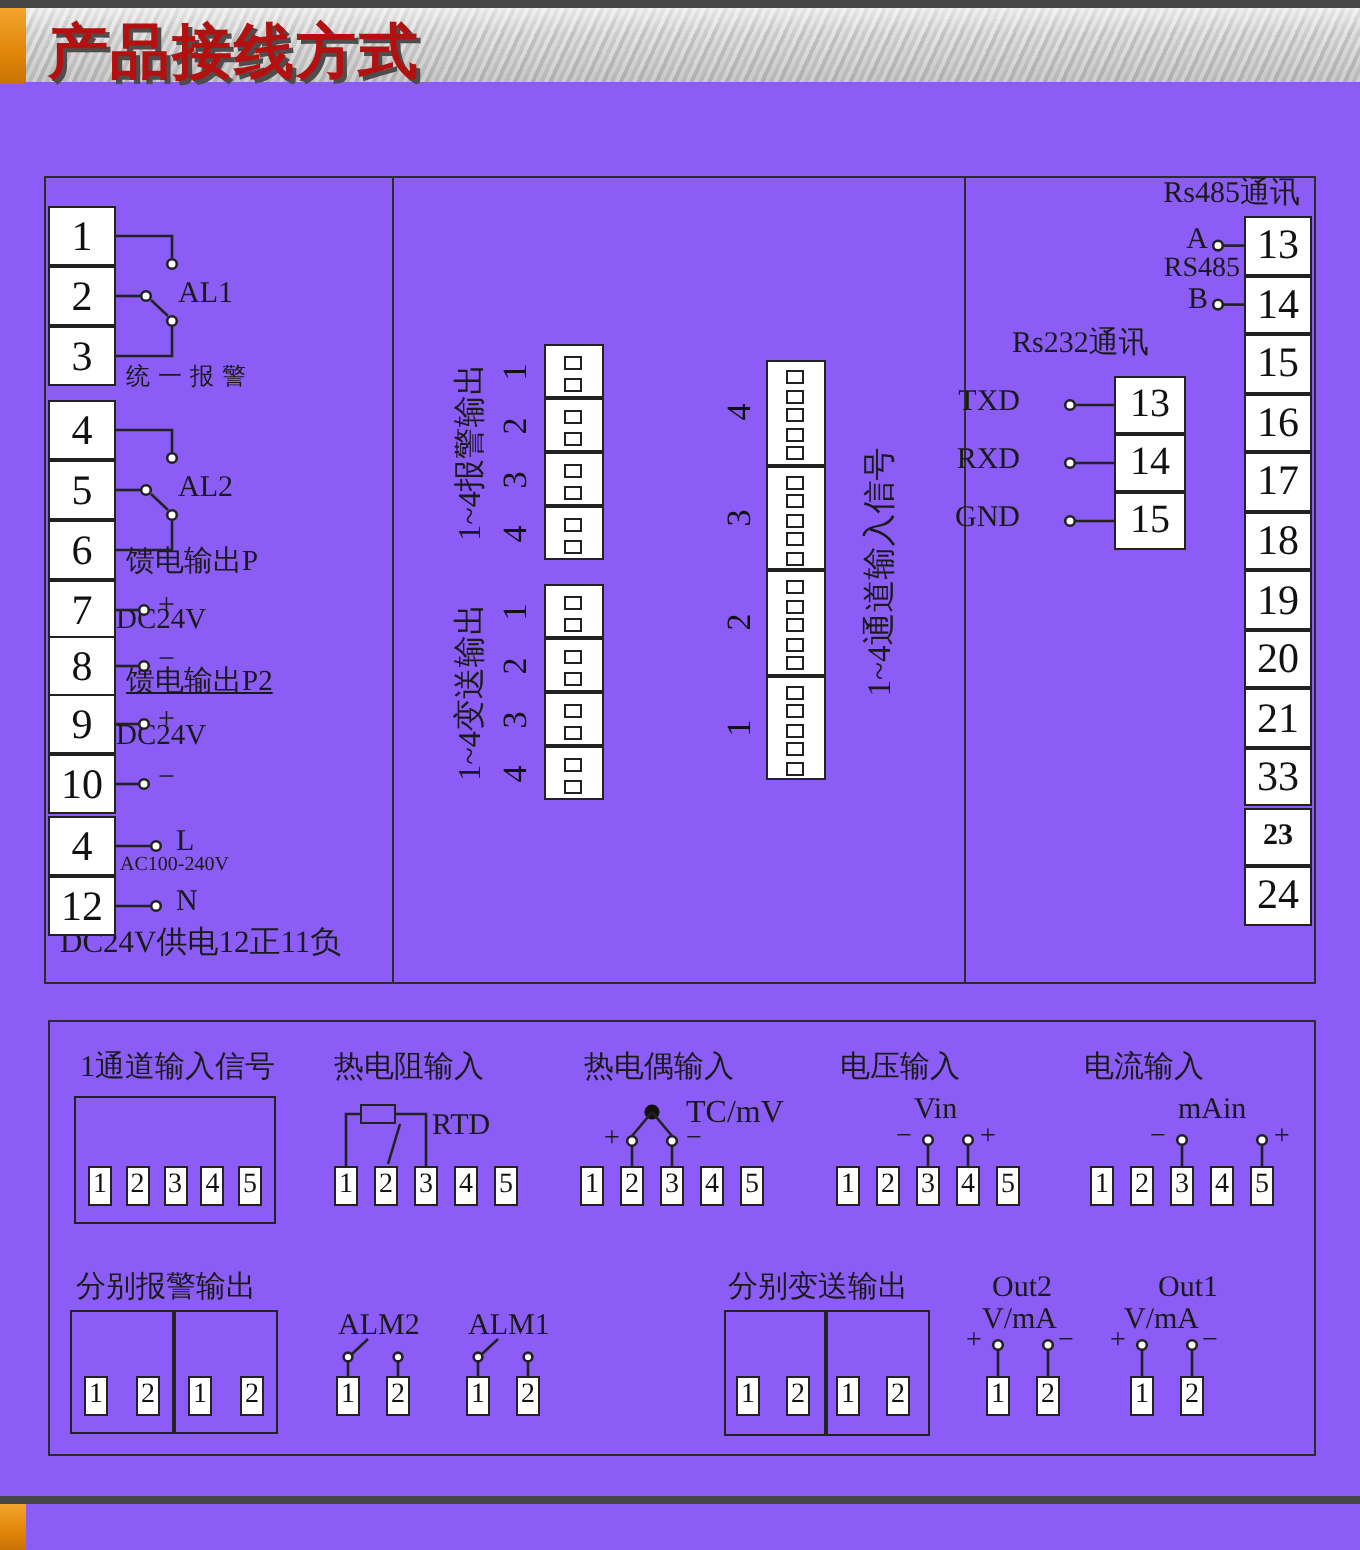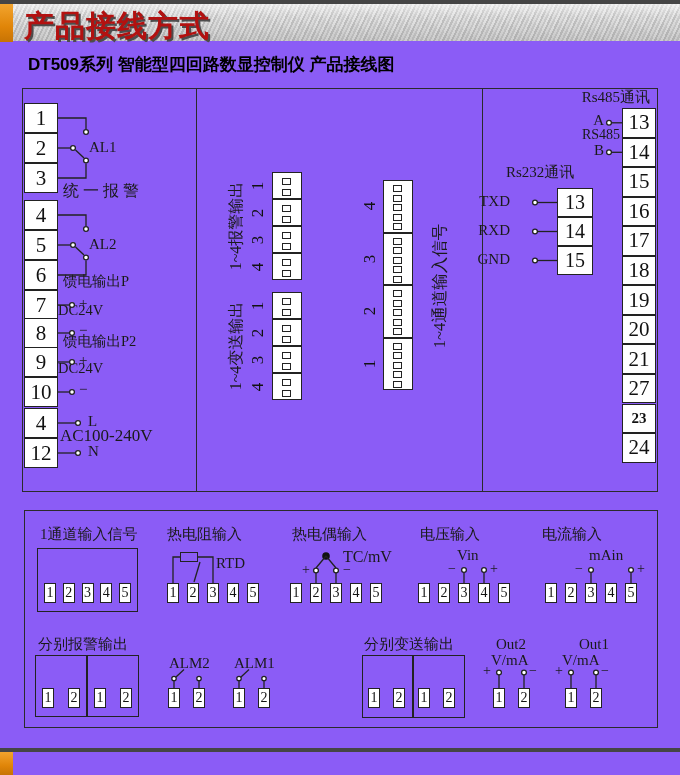--- a/index.html
+++ b/index.html
@@ -40,40 +40,40 @@
 <body>
 
 <div id="page">
 
   <div class="topstrip" style="top:0;"></div>
   <div class="banner" style="top:4px;">
     <span class="banner-title">产品接线方式</span>
   </div>
   <div class="accent" style="top:4px;"></div>
 
-  <div class="lbl sans" style="left:28px;top:56px;font-size:17px;font-weight:bold;color:#000;">DT509系列 智能型四回路数显控制仪 产品接线图</div>
 
   <div class="frame" style="left:22px;top:88px;width:636px;height:404px;"></div>
   <div class="vline" style="left:196px;top:88px;height:404px;"></div>
   <div class="vline" style="left:482px;top:88px;height:404px;"></div>
 
   <div class="lbl" style="left:89px;top:139px;">AL1</div>
-  <div class="lbl" style="left:63px;top:182px;font-size:16px;letter-spacing:4px;">统一报警</div>
+  <div class="lbl" style="left:63px;top:182px;font-size:12px;letter-spacing:4px;">统一报警</div>
   <div class="lbl" style="left:89px;top:236px;">AL2</div>
   <div class="lbl" style="left:63px;top:274px;font-size:14.5px;">馈电输出P</div>
   <div class="lbl" style="left:79px;top:295px;">+</div>
   <div class="lbl" style="left:58px;top:303px;font-size:14.5px;">DC24V</div>
   <div class="lbl" style="left:79px;top:322px;">−</div>
-  <div class="lbl" style="left:63px;top:334px;font-size:14.5px;">馈电输出P2</div>
+  <div class="lbl" style="left:63px;top:334px;font-size:14.5px;text-decoration:underline;">馈电输出P2</div>
   <div class="lbl" style="left:79px;top:352px;">+</div>
   <div class="lbl" style="left:58px;top:361px;font-size:14.5px;">DC24V</div>
   <div class="lbl" style="left:79px;top:381px;">−</div>
   <div class="lbl" style="left:88px;top:413px;">L</div>
-  <div class="lbl" style="left:60px;top:427px;font-size:17px;">AC100-240V</div>
+  <div class="lbl" style="left:60px;top:427px;font-size:10px;">AC100-240V</div>
   <div class="lbl" style="left:88px;top:443px;">N</div>
+  <div class="lbl" style="left:30px;top:463px;font-size:15.5px;">DC24V供电12正11负</div>
 
   <div class="vtext" style="left:166px;top:216px;width:140px;">1~4报警输出</div>
   <div class="vtext" style="left:166px;top:336px;width:140px;">1~4变送输出</div>
   <div class="vtext" style="left:360px;top:276px;width:160px;font-size:16.5px;">1~4通道输入信号</div>
 
   <div class="lbl right" style="left:542px;top:89px;width:108px;">Rs485通讯</div>
   <div class="lbl right" style="left:580px;top:112px;width:24px;">A</div>
   <div class="lbl right" style="left:572px;top:127px;width:48px;font-size:14px;">RS485</div>
   <div class="lbl right" style="left:580px;top:142px;width:24px;">B</div>
   <div class="lbl" style="left:506px;top:164px;">Rs232通讯</div>
@@ -235,21 +235,21 @@
     <div class="tcell" style="left: 24px; top: 438px; width: 34px; height: 30px; font-size: 21px;">12</div>
     <div class="tcell" style="left: 622px; top: 108px; width: 34px; height: 29.55px; font-size: 21px;">13</div>
     <div class="tcell" style="left: 622px; top: 137.55px; width: 34px; height: 29.55px; font-size: 21px;">14</div>
     <div class="tcell" style="left: 622px; top: 167.1px; width: 34px; height: 29.55px; font-size: 21px;">15</div>
     <div class="tcell" style="left: 622px; top: 196.65px; width: 34px; height: 29.55px; font-size: 21px;">16</div>
     <div class="tcell" style="left: 622px; top: 226.2px; width: 34px; height: 29.55px; font-size: 21px;">17</div>
     <div class="tcell" style="left: 622px; top: 255.75px; width: 34px; height: 29.55px; font-size: 21px;">18</div>
     <div class="tcell" style="left: 622px; top: 285.3px; width: 34px; height: 29.55px; font-size: 21px; text-align: right;">19</div>
     <div class="tcell" style="left: 622px; top: 314.85px; width: 34px; height: 29.55px; font-size: 21px;">20</div>
     <div class="tcell" style="left: 622px; top: 344.4px; width: 34px; height: 29.55px; font-size: 21px;">21</div>
-    <div class="tcell" style="left: 622px; top: 373.95px; width: 34px; height: 29.55px; font-size: 21px;">27</div>
+    <div class="tcell" style="left: 622px; top: 373.95px; width: 34px; height: 29.55px; font-size: 21px;">33</div>
     <div class="tcell" style="left: 622px; top: 403.5px; width: 34px; height: 29.55px; font-size: 15px; font-weight: bold;">23</div>
     <div class="tcell" style="left: 622px; top: 433.05px; width: 34px; height: 29.55px; font-size: 21px;">24</div>
     <div class="tcell" style="left: 557px; top: 188px; width: 36px; height: 29px; font-size: 20px;">13</div>
     <div class="tcell" style="left: 557px; top: 217px; width: 36px; height: 29px; font-size: 20px;">14</div>
     <div class="tcell" style="left: 557px; top: 246px; width: 36px; height: 29px; font-size: 20px;">15</div>
     <div class="pcell" style="left: 272px; top: 172px; width: 30px; height: 27px;">
       <div class="pin" style="top: 4.5px;"></div>
       <div class="pin" style="top: 15.5px;"></div>
     </div>
     <div class="pcell" style="left: 272px; top: 199px; width: 30px; height: 27px;">

